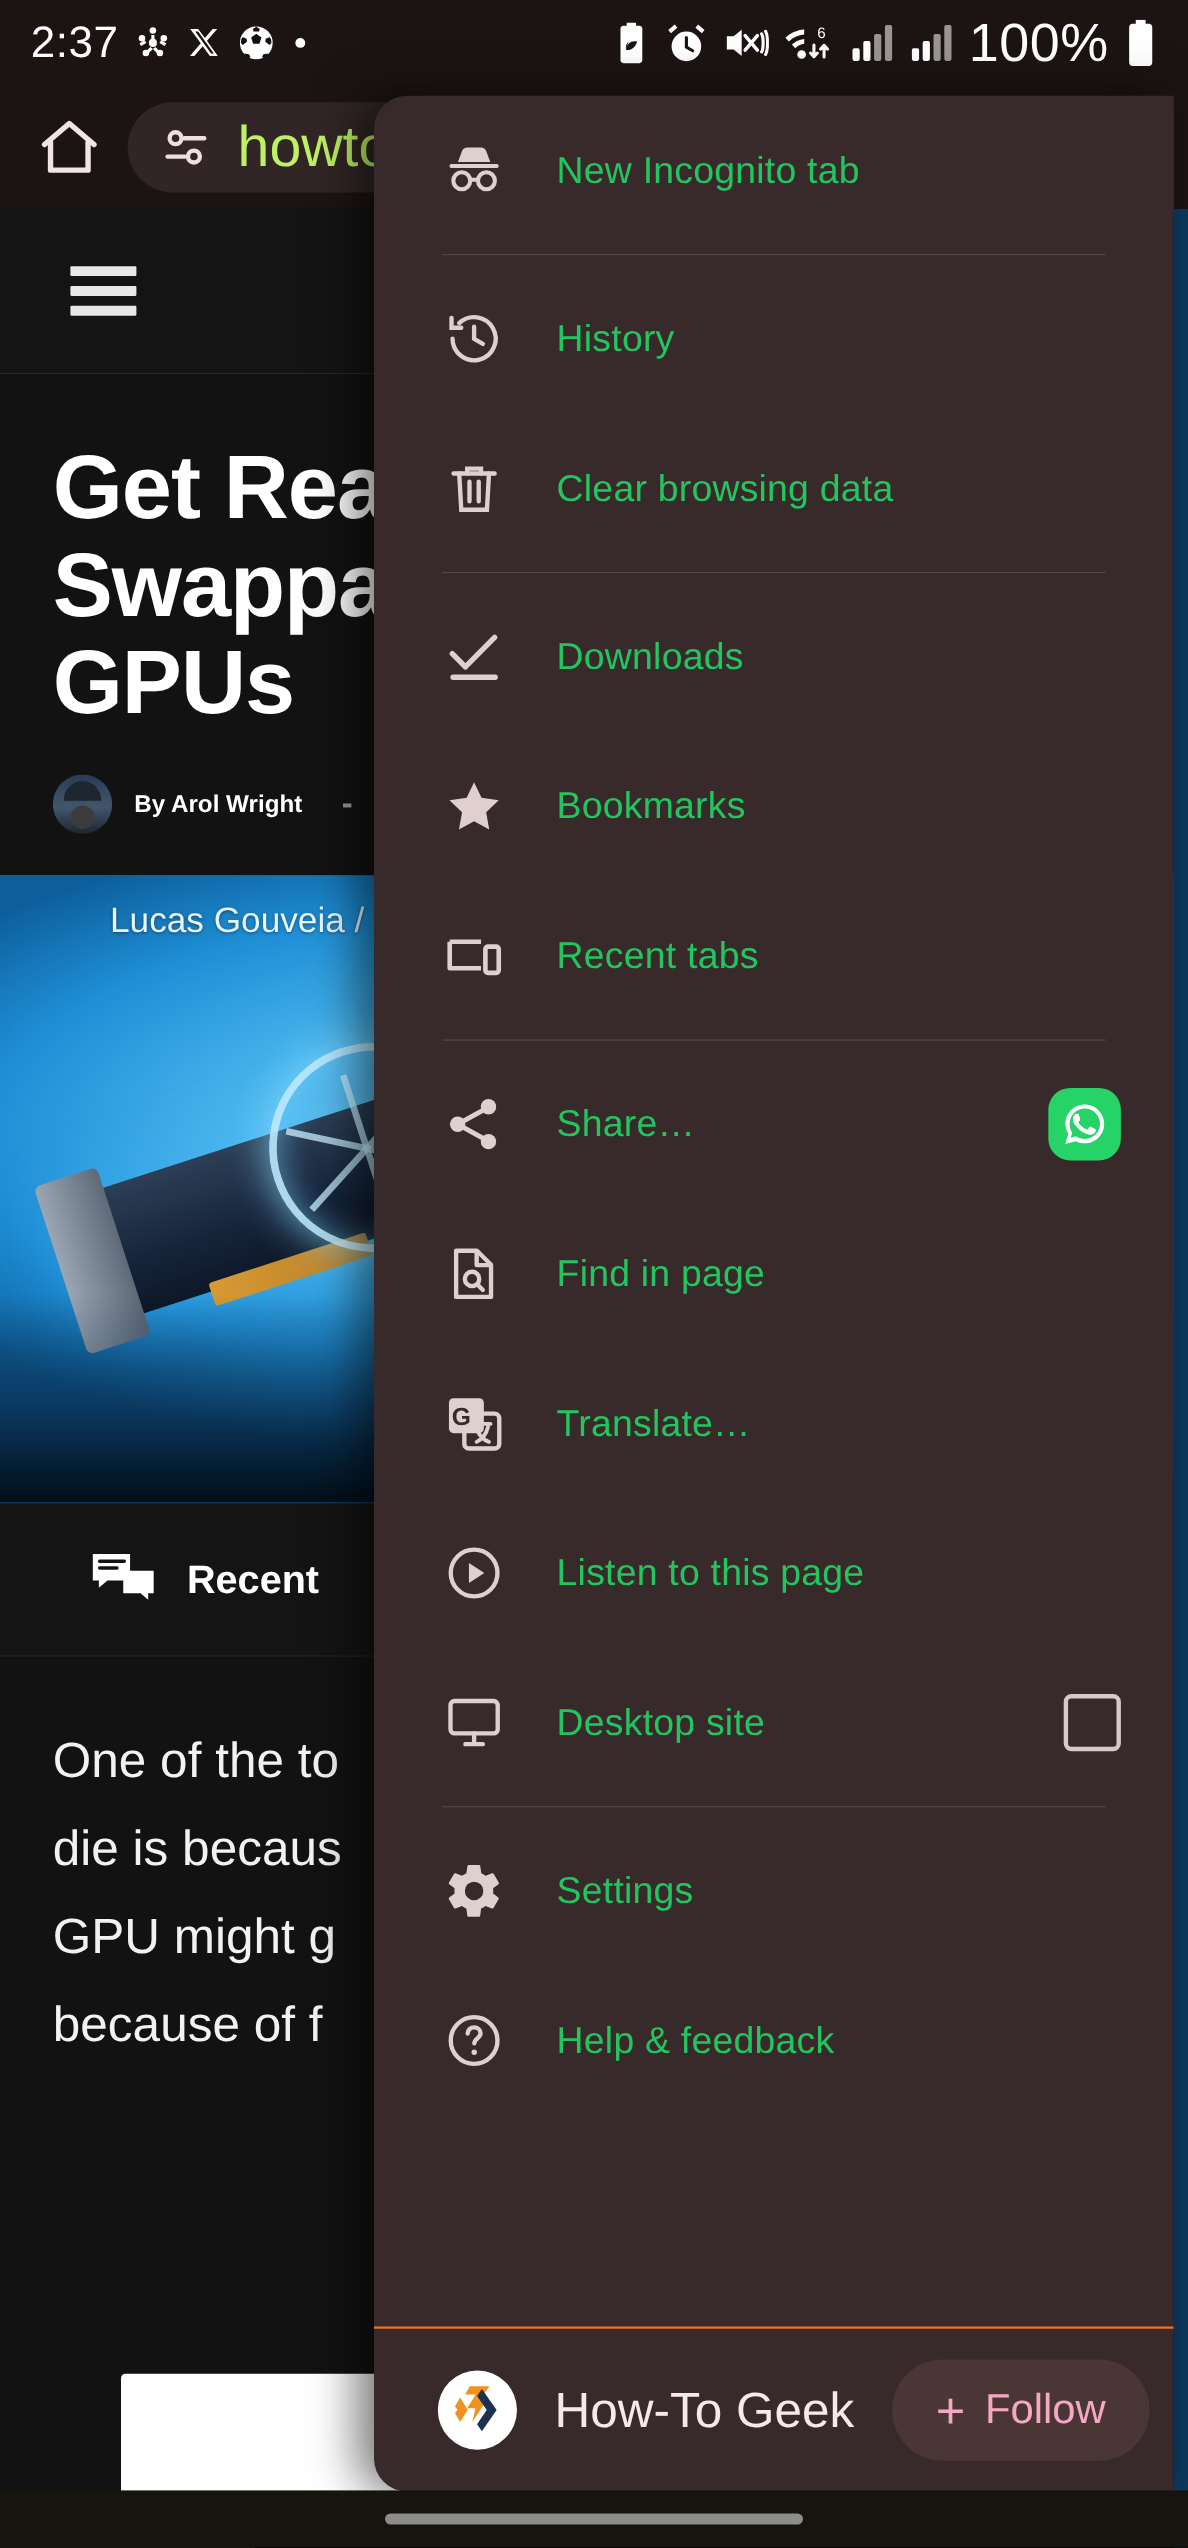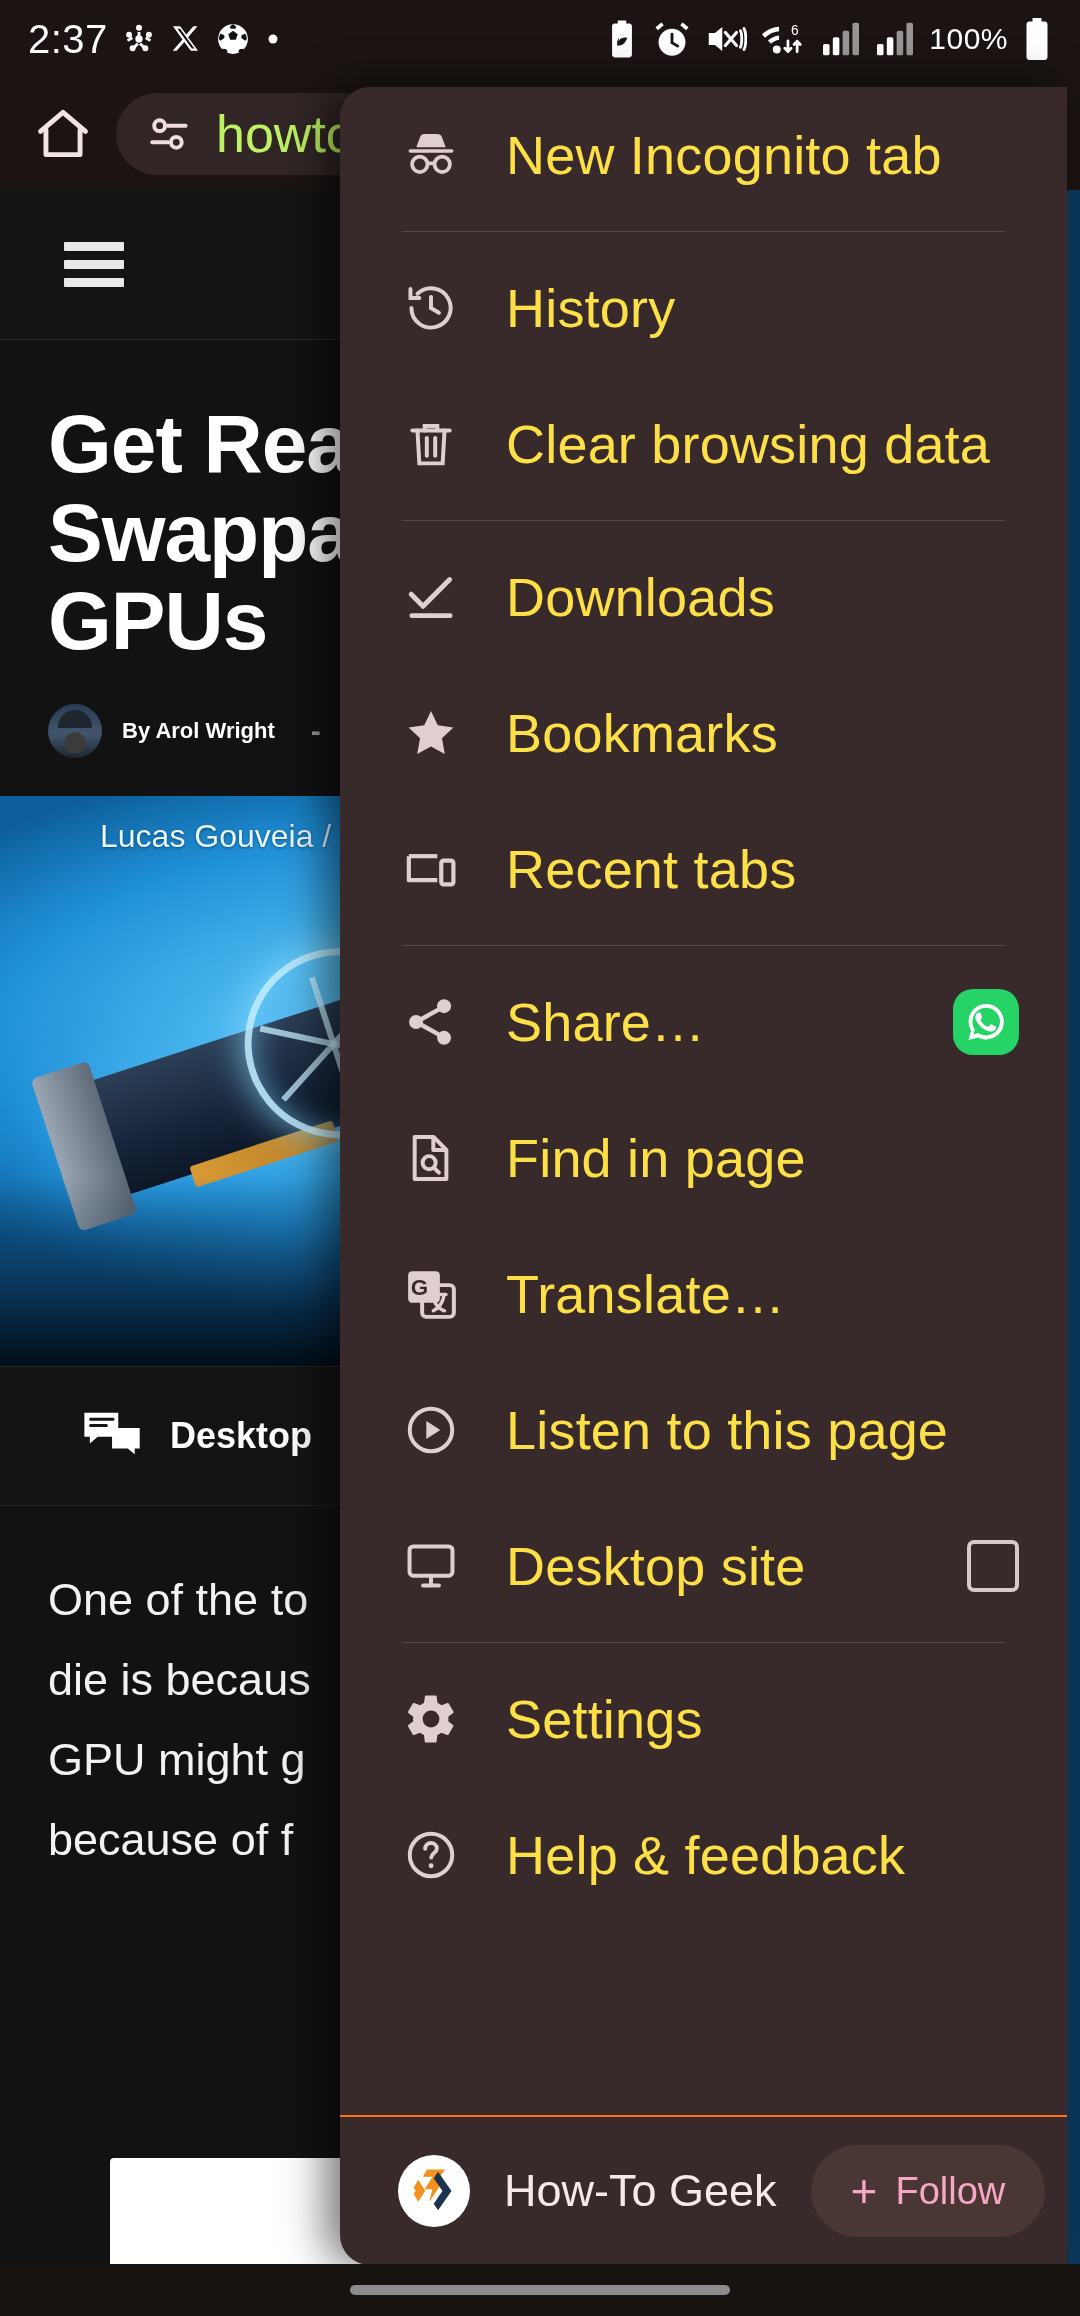--- a/index.html
+++ b/index.html
@@ -18,21 +18,21 @@
   .statusbar{
     position:absolute; top:0; left:0; width:1080px; height:78px;
     background:#1b1413;
     display:flex; align-items:center;
     padding:0 28px;
     color:#fff;
   }
   .sb-left{ display:flex; align-items:center; gap:14px; }
   .sb-time{ font-size:40px; letter-spacing:0.5px; font-weight:400; }
   .sb-right{ margin-left:auto; display:flex; align-items:center; gap:14px; }
-  .sb-pct{ font-size:30px; font-weight:400; letter-spacing:0.5px; }
+  .sb-pct{ font-size:49px; font-weight:400; letter-spacing:0.5px; }
   .sbico{ display:block; }
 
   
   .toolbar{
     position:absolute; top:78px; left:0; width:1080px; height:112px;
     background:#1b1413;
     display:flex; align-items:center;
     padding:0 24px;
   }
   .home-btn{ width:78px; height:78px; display:flex; align-items:center; justify-content:center; flex:none;}
@@ -163,21 +163,21 @@
   }
   .menu-scroll{ flex:1; overflow:hidden; }
   .mi{
     display:flex; align-items:center;
     height:136px;
     padding:0 48px 0 62px;
     gap:46px;
     color:#f6e6e6;
   }
   .mi .ic{ width:58px; height:58px; flex:none; display:flex; align-items:center; justify-content:center;}
-  .mi .lbl{ font-size:54px; color:#fde047; white-space:nowrap; letter-spacing:.2px;}
+  .mi .lbl{ font-size:34px; color:#22c55e; white-space:nowrap; letter-spacing:.2px;}
   .mi .trail{ margin-left:auto; display:flex; align-items:center; }
   .sep{ height:1px; background:#5b4747; margin:8px 62px 8px 62px; }
 
   .wa{
     width:66px; height:66px; border-radius:20px;
     background:#25D366;
     display:flex; align-items:center; justify-content:center;
   }
   .cbox{
     width:52px; height:52px; border:4px solid #d9c8c8; border-radius:7px;
@@ -355,21 +355,21 @@
       <div class="hero-fade"></div>
       <div class="hero-credit">Lucas Gouveia /</div>
     </div>
 
     <div class="thread-bar">
       <svg width="62" height="58" viewBox="0 0 26 24" fill="#fff">
         <path d="M1 2.2h14.2v10.1H6.6L3.3 15.1v-2.8H1V2.2z"></path>
         <path d="M12.6 8.6h11.6v8.6h-2.1v2.5l-2.9-2.5h-6.6V8.6z"></path>
         <path d="M3.6 5h9.4M3.6 7.6h6.6" stroke="#141414" stroke-width="1.3" stroke-linecap="round"></path>
       </svg>
-      <span class="thread-label">Desktop</span>
+      <span class="thread-label">Recent</span>
     </div>
 
     <div class="body-copy">
       <div>One of the to</div>
       <div>die is becaus</div>
       <div>GPU might g</div>
       <div>because of f</div>
     </div>
 
     <div class="adblock"></div>

